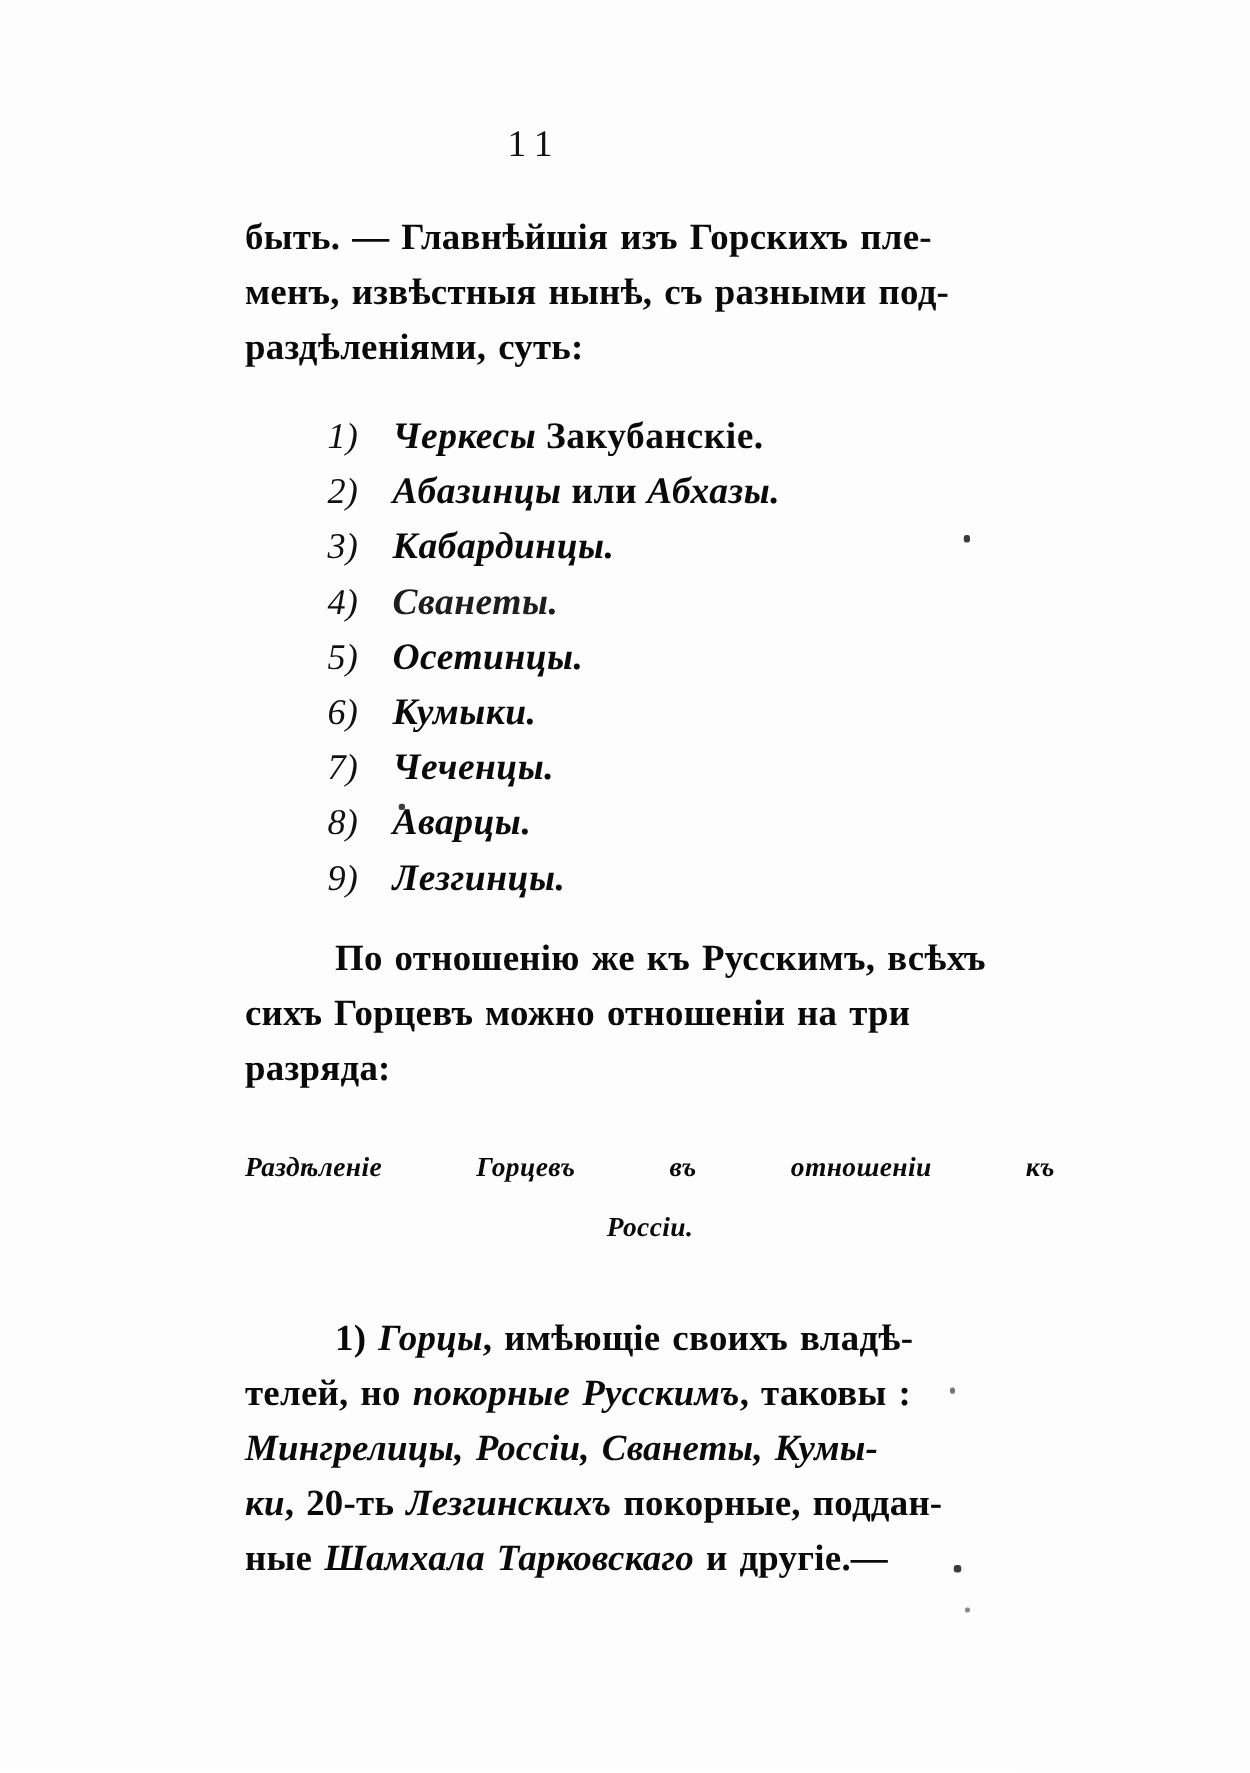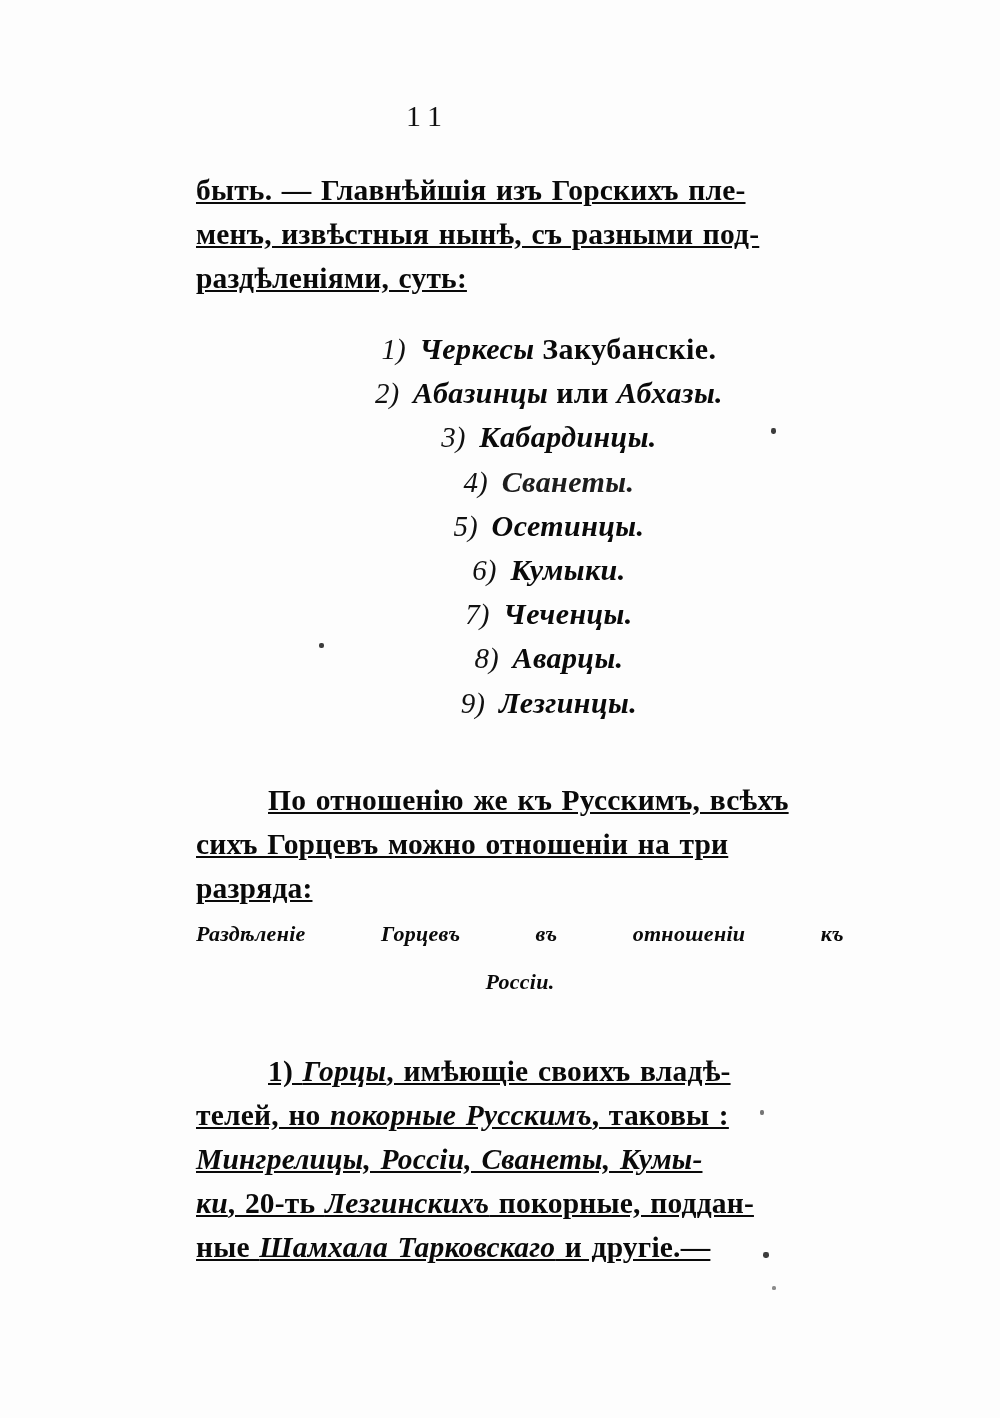--- a/index.html
+++ b/index.html
@@ -46,21 +46,20 @@
   .para {
     font-size: 29.5px;
     line-height: 44px;
     font-weight: 700;
     text-align: justify;
     text-align-last: left;
     letter-spacing: 0.2px;
     word-spacing: 2px;
     margin: 0;
     color: #0a0a0a;
-    text-decoration: underline;
   }
   .para.justify-all {
     text-align: justify;
   }
   .para .ind {
     display: inline-block;
     width: 72px;
   }
 
   
@@ -70,21 +69,20 @@
     list-style: none;
     position: absolute;
     left: 262px;
     top: 327px;
     width: 560px;
   }
   .peoples li {
     height: 44.2px;
     line-height: 44.2px;
     white-space: nowrap;
-    text-align: center;
   }
   .peoples .num {
     display: inline-block;
     width: 52px;
     font-style: italic;
     font-size: 29px;
     font-weight: 400;
     font-family: "Liberation Serif", "DejaVu Serif", serif;
     color: #111;
   }
@@ -180,21 +178,21 @@
       <span class="num">7)</span><span class="name">Чеченцы.</span>
     </li>
     <li>
       <span class="num">8)</span><span class="name">Аварцы.</span>
     </li>
     <li>
       <span class="num">9)</span><span class="name">Лезгинцы.</span>
     </li>
   </ul>
 
-  <div class="textblock" style="top:745px;margin-top:33px;">
+  <div class="textblock" style="top:745px;">
     <p class="para justify-all">
       <span class="ind"></span><span>По отношенію же къ Русскимъ, всѣхъ</span><br>
       <span>сихъ Горцевъ можно отношеніи  на  три</span><br>
       <span>разряда:</span>
     </p>
   </div>
 
   <div class="section-head">
     <span class="l1">Раздѣленіе  Горцевъ  въ  отношеніи  къ</span>
     <span class="l2">Россіи.</span>

